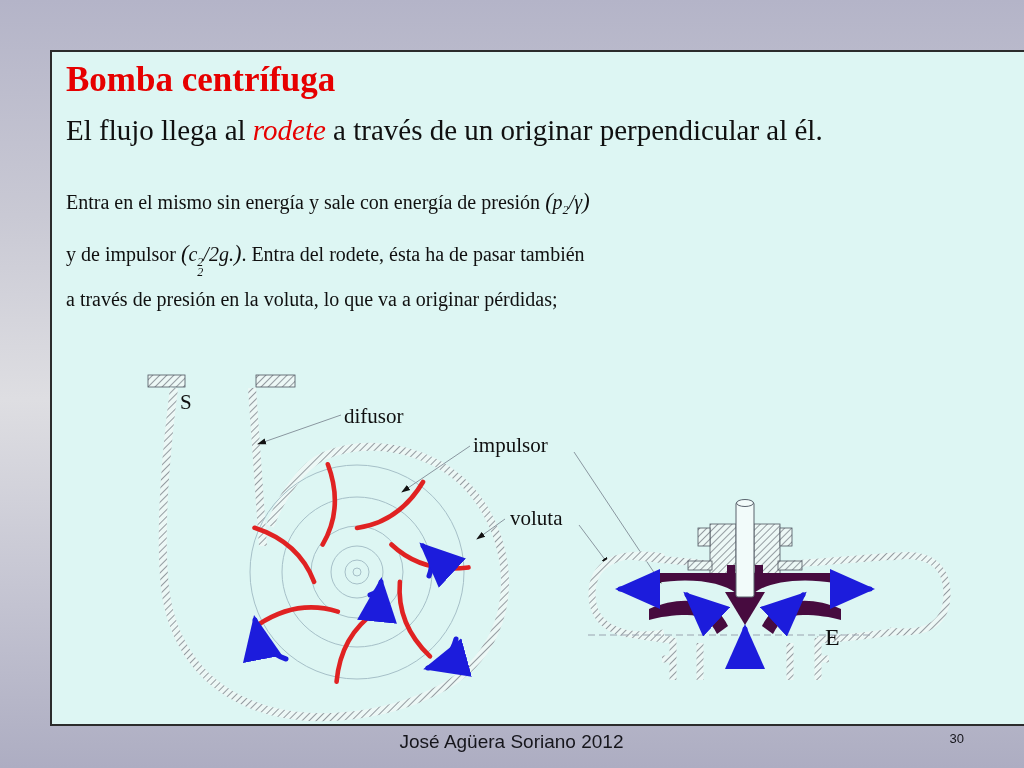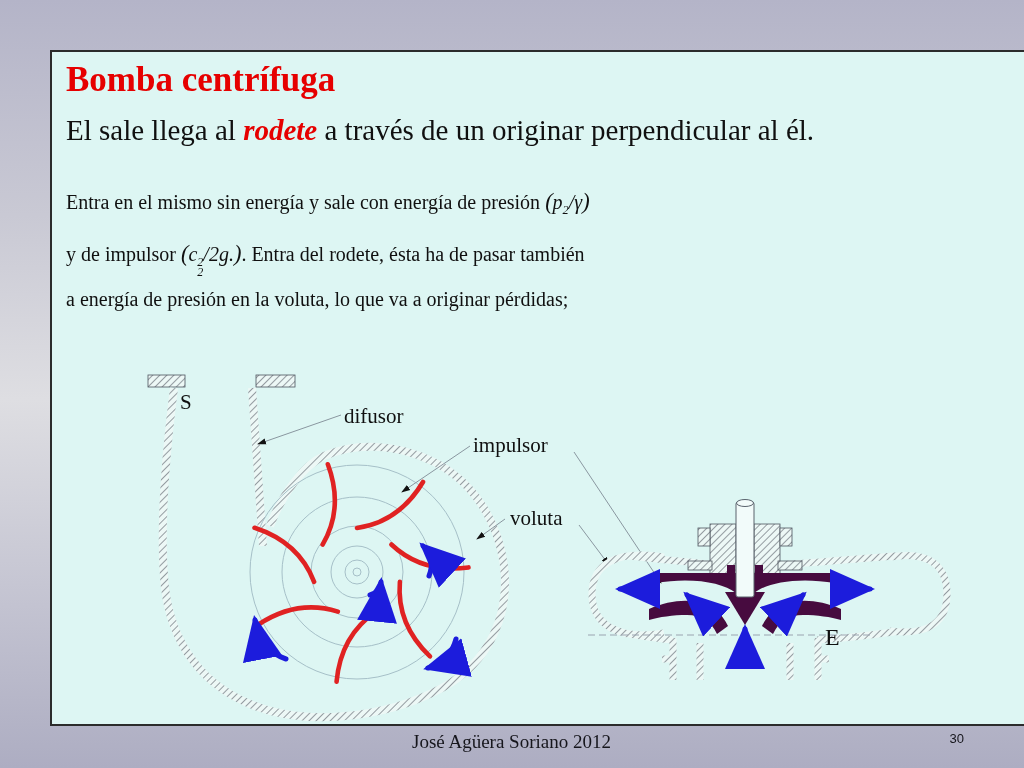--- a/index.html
+++ b/index.html
@@ -5,28 +5,28 @@
   html,body{margin:0;padding:0;}
   body{width:1024px;height:768px;overflow:hidden;
        font-family:"Liberation Serif",serif;}
   .stage{position:relative;width:1024px;height:768px;
          background:linear-gradient(180deg,#b4b4c8 0%,#c9c9d4 28%,#dedee2 52%,#c6c6d3 76%,#adadc2 100%);}
   .slide{position:absolute;left:50px;top:50px;width:993px;height:676px;
          box-sizing:border-box;background:#ddf6f3;border:2px solid #2b2b2b;}
   .title{position:absolute;left:14px;top:8px;font-size:35px;font-weight:bold;color:#e60000;}
   .p1{position:absolute;left:14px;top:62px;width:898px;font-size:29px;color:#101010;}
   .p2{position:absolute;left:14px;top:128px;width:902px;font-size:20px;color:#101010;line-height:44px;}
-  .hl{color:#e60000;font-weight:bold;font-style:italic;margin-top:12px;}
+  .hl{color:#e60000;font-weight:normal;font-style:italic;margin-top:12px;}
   .mi{font-style:italic;}
   .paren{font-size:1.12em;}
   sub{font-size:.62em;}
   .ss{display:inline-flex;flex-direction:column;align-items:flex-start;
       font-size:.60em;line-height:.78;vertical-align:-.45em;font-style:italic;}
   .footer-author{position:absolute;left:50px;top:731px;width:923px;text-align:center;
-      font-family:Liberation Serif, serif;font-size:19px;color:#16161c;}
+      font-family:Liberation Sans, sans-serif;font-size:19px;color:#16161c;}
   .footer-page{position:absolute;right:60px;top:731px;
       font-family:"Liberation Sans",sans-serif;font-size:13px;color:#16161c;}
   .diagram{position:absolute;left:0;top:310px;width:919px;height:362px;}
   .wall{fill:none;stroke:url(#hatch);stroke-width:8;}
   .wall7{fill:none;stroke:url(#hatch);stroke-width:7;}
   .wallrect{fill:url(#hatch);stroke:#4d545e;stroke-width:.8;}
   .thin{fill:none;stroke:#a6c0c8;stroke-width:1;}
   .blade{fill:none;stroke:#e02222;stroke-width:4.6;stroke-linecap:round;}
   .flow{fill:none;stroke:#1c1cdc;stroke-width:5;stroke-linecap:round;}
   .leader{fill:none;stroke:#8a97a0;stroke-width:1;}
@@ -37,29 +37,29 @@
   .axis{fill:none;stroke:#9aa4b0;stroke-width:1;stroke-dasharray:7 4;}
 </style>
 </head>
 <body>
 
 <div class="stage">
   <div class="slide">
 
     <div class="title">Bomba centrífuga</div>
 
-    <div class="p1"><span>El sale llega al </span><span class="hl">rodete</span><span> a través de un originar perpendicular al él.</span></div>
+    <div class="p1"><span>El flujo llega al </span><span class="hl">rodete</span><span> a través de un originar perpendicular al él.</span></div>
 
     <div class="p2">
       <div><span>Entra en el mismo sin energía y sale con energía de presión </span><span class="mi"><span class="paren">(</span><span>p</span><sub>2</sub><span>/</span><span>γ</span><span class="paren">)</span></span></div>
       <div><span>y de impulsor </span><span class="mi"><span class="paren">(</span><span>c</span><span class="ss">
               <span>2</span>
               <span>2</span>
             </span><span>/2</span><span>g</span><span>.</span><span class="paren">)</span></span><span>. Entra del rodete, ésta ha de pasar también</span></div>
-      <div>a energía de presión en la voluta, lo que va a originar pérdidas;</div>
+      <div>a través de presión en la voluta, lo que va a originar pérdidas;</div>
     </div>
 
     <svg class="diagram" viewBox="0 0 919 362">
       <defs>
         <pattern id="hatch" patternUnits="userSpaceOnUse" width="5" height="5" patternTransform="rotate(45)">
           <rect width="5" height="5" fill="#edf8f6"></rect>
           <line x1="0" y1="0" x2="0" y2="5" stroke="#4a4f5a" stroke-width="1.1"></line>
         </pattern>
         <marker id="mb" markerWidth="10" markerHeight="8" refX="8" refY="4" orient="auto">
           <path d="M0,0 L9,4 L0,8 Z" fill="#1c1cdc"></path>

